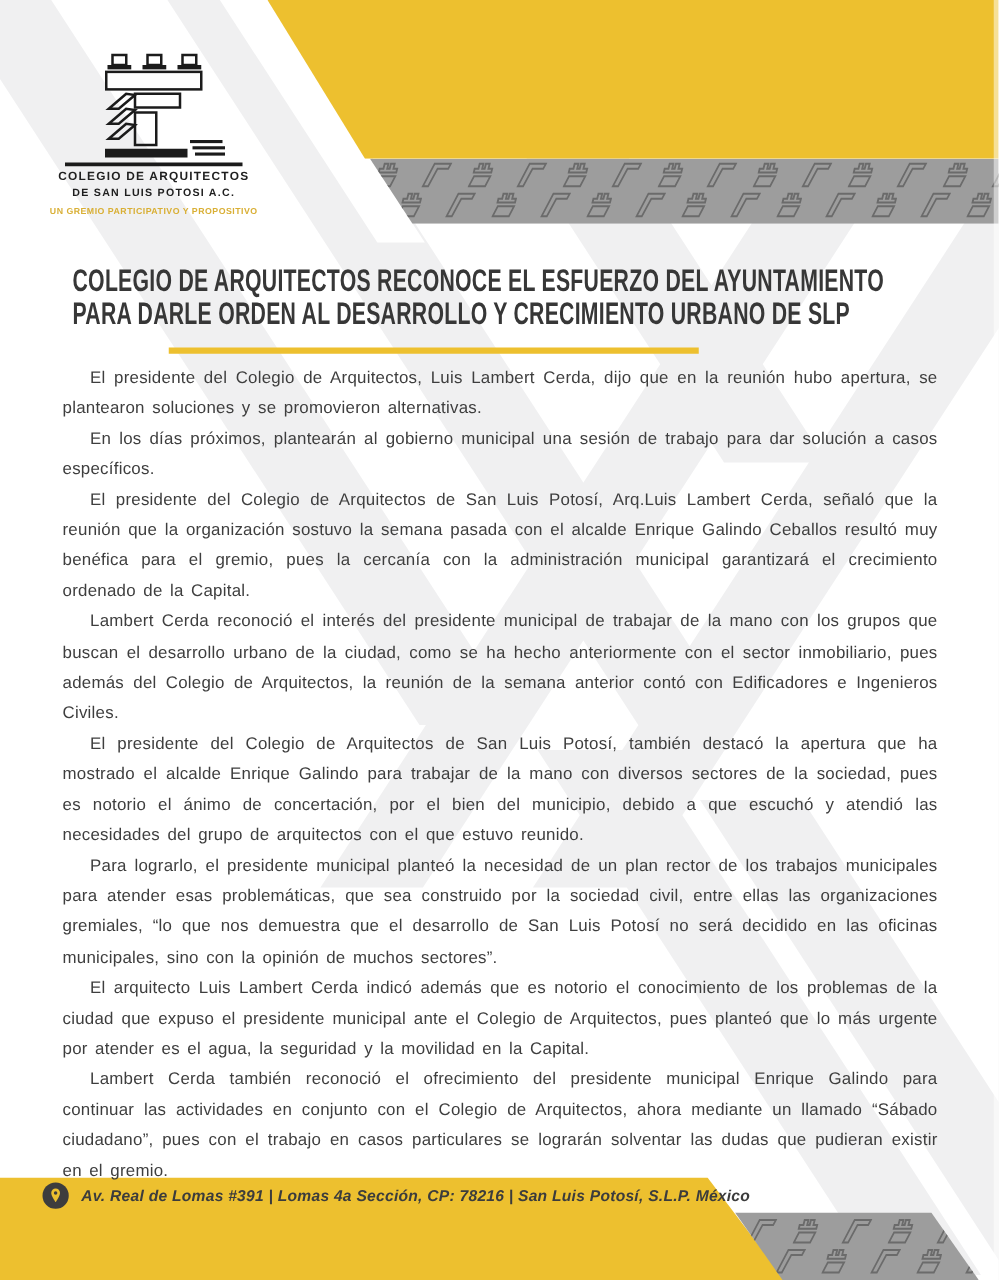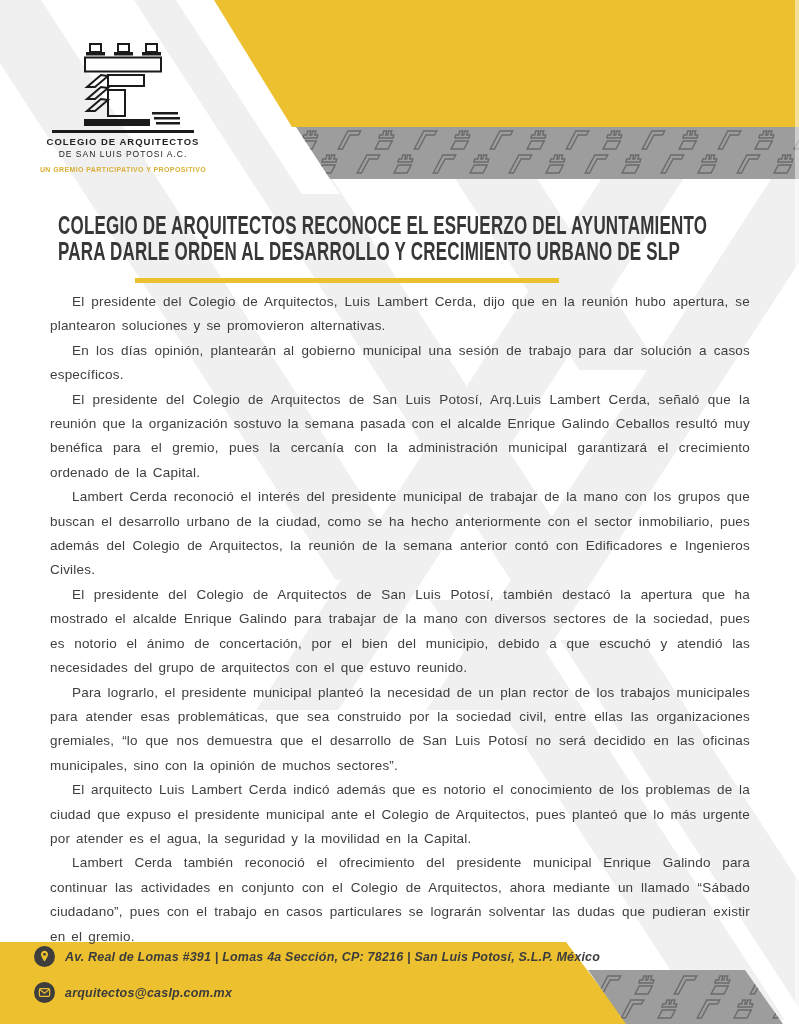--- a/index.html
+++ b/index.html
@@ -23,35 +23,35 @@
     clip-path:polygon(588px 970px,745px 970px,783px 1024px,626px 1024px);}
   .glyph-row{position:absolute;display:flex;gap:12px;color:var(--glyph-gray);}
   .glyph-row svg{flex:0 0 auto;}
   
   .logo-wrap{position:absolute;left:0;top:0;width:250px;z-index:4;}
   .logo-svg{position:absolute;left:68px;top:42px;}
   .logo-rule{position:absolute;left:52px;top:130px;width:142px;height:2.5px;background:#1b1b1b;}
   .org1{position:absolute;left:23px;top:136px;width:200px;text-align:center;
         font-size:9.5px;font-weight:bold;letter-spacing:1px;color:#1f1f1f;white-space:nowrap;}
   .org2{position:absolute;left:23px;top:149px;width:200px;text-align:center;
-        font-size:8.5px;font-weight:normal;letter-spacing:1px;color:#1f1f1f;white-space:nowrap;}
+        font-size:8.5px;font-weight:bold;letter-spacing:1px;color:#1f1f1f;white-space:nowrap;}
   .tagline{position:absolute;left:23px;top:166px;width:200px;text-align:center;
         font-size:7px;font-weight:bold;letter-spacing:.4px;color:var(--tagline-gold);white-space:nowrap;}
   
   .headline{position:absolute;left:58px;top:212px;z-index:4;color:#373737;font-weight:bold;}
   .headline .hl{font-size:25px;line-height:26px;letter-spacing:.3px;white-space:nowrap;
                 transform:scaleX(.68);transform-origin:left center;}
   .headline-underline{position:absolute;left:135px;top:278px;width:424px;height:5px;
                 background:var(--accent-yellow);z-index:4;}
   
   .article{position:absolute;left:50px;top:290px;width:700px;z-index:4;color:var(--text-dark);
            font-size:13.5px;line-height:24.4px;text-align:justify;letter-spacing:.2px;word-spacing:2px;}
   .article p{margin:0;text-indent:22px;}
   
-  .footer-rows{position:absolute;left:34px;top:946px;z-index:5;display:flex;flex-direction:column;gap:15px;}
+  .footer-rows{position:absolute;left:34px;top:946px;z-index:5;display:flex;flex-direction:column;gap:3px;}
   .f-row{display:flex;align-items:center;gap:10px;height:21px;}
   .f-ico{width:21px;height:21px;border-radius:50%;background:#3d3d3d;display:flex;
          align-items:center;justify-content:center;color:var(--accent-yellow);flex:0 0 auto;}
   .f-txt{font-size:12.5px;font-style:italic;font-weight:bold;color:#3c3c3c;letter-spacing:.2px;white-space:nowrap;}
   .edge{position:absolute;right:0;top:0;width:4px;height:100%;background:rgba(255,255,255,.5);z-index:6;}
 </style>
 </head>
 <body>
 
 <div class="page">
@@ -259,21 +259,21 @@
   </div>
 
   <div class="headline">
     <div class="hl">COLEGIO DE ARQUITECTOS RECONOCE EL ESFUERZO DEL AYUNTAMIENTO</div>
     <div class="hl">PARA DARLE ORDEN AL DESARROLLO Y CRECIMIENTO URBANO DE SLP</div>
   </div>
   <div class="headline-underline"></div>
 
   <div class="article">
     <p>El presidente del Colegio de Arquitectos, Luis Lambert Cerda, dijo que en la reunión hubo apertura, se plantearon soluciones y se promovieron alternativas.</p>
-    <p>En los días opinión, plantearán al gobierno municipal una sesión de trabajo para dar solución a casos específicos.</p>
+    <p>En los días próximos, plantearán al gobierno municipal una sesión de trabajo para dar solución a casos específicos.</p>
     <p>El presidente del Colegio de Arquitectos de San Luis Potosí, Arq.Luis Lambert Cerda, señaló que la reunión que la organización sostuvo la semana pasada con el alcalde Enrique Galindo Ceballos resultó muy benéfica para el gremio, pues la cercanía con la administración municipal garantizará el crecimiento ordenado de la Capital.</p>
     <p>Lambert Cerda reconoció el interés del presidente municipal de trabajar de la mano con los grupos que buscan el desarrollo urbano de la ciudad, como se ha hecho anteriormente con el sector inmobiliario, pues además del Colegio de Arquitectos, la reunión de la semana anterior contó con Edificadores e Ingenieros Civiles.</p>
     <p>El presidente del Colegio de Arquitectos de San Luis Potosí, también destacó la apertura que ha mostrado el alcalde Enrique Galindo para trabajar de la mano con diversos sectores de la sociedad, pues es notorio el ánimo de concertación, por el bien del municipio, debido a que escuchó y atendió las necesidades del grupo de arquitectos con el que estuvo reunido.</p>
     <p>Para lograrlo, el presidente municipal planteó la necesidad de un plan rector de los trabajos municipales para atender esas problemáticas, que sea construido por la sociedad civil, entre ellas las organizaciones gremiales, “lo que nos demuestra que el desarrollo de San Luis Potosí no será decidido en las oficinas municipales, sino con la opinión de muchos sectores”.</p>
     <p>El arquitecto Luis Lambert Cerda indicó además que es notorio el conocimiento de los problemas de la ciudad que expuso el presidente municipal ante el Colegio de Arquitectos, pues planteó que lo más urgente por atender es el agua, la seguridad y la movilidad en la Capital.</p>
     <p>Lambert Cerda también reconoció el ofrecimiento del presidente municipal Enrique Galindo para continuar las actividades en conjunto con el Colegio de Arquitectos, ahora mediante un llamado “Sábado ciudadano”, pues con el trabajo en casos particulares se lograrán solventar las dudas que pudieran existir en el gremio.</p>
   </div>
 
   <div class="band band-yellow-footer"></div>
   <div class="band band-gray-footer">
@@ -352,25 +352,16 @@
   <div class="footer-rows">
     <div class="f-row">
       <span class="f-ico">
         <svg width="13" height="13" viewBox="0 0 24 24">
             <path d="M12 1.5C8.4 1.5 5.5 4.4 5.5 8c0 4.6 6.5 13.5 6.5 13.5S18.5 12.6 18.5 8c0-3.6-2.9-6.5-6.5-6.5z" fill="currentColor"></path>
             <circle cx="12" cy="8" r="2.6" fill="#3d3d3d"></circle>
           </svg>
       </span>
       <span class="f-txt">Av. Real de Lomas #391 | Lomas 4a Sección, CP: 78216 | San Luis Potosí, S.L.P. México</span>
     </div>
-    <div class="f-row">
-      <span class="f-ico">
-        <svg width="13" height="13" viewBox="0 0 24 24" fill="none" stroke="currentColor" stroke-width="2.2">
-            <rect x="2.5" y="5" width="19" height="14" rx="2"></rect>
-            <path d="M3.5 6.5 L12 13.5 L20.5 6.5"></path>
-          </svg>
-      </span>
-      <span class="f-txt">arquitectos@caslp.com.mx</span>
-    </div>
   </div>
 
   <div class="edge"></div>
 </div>
 
 </body></html>

